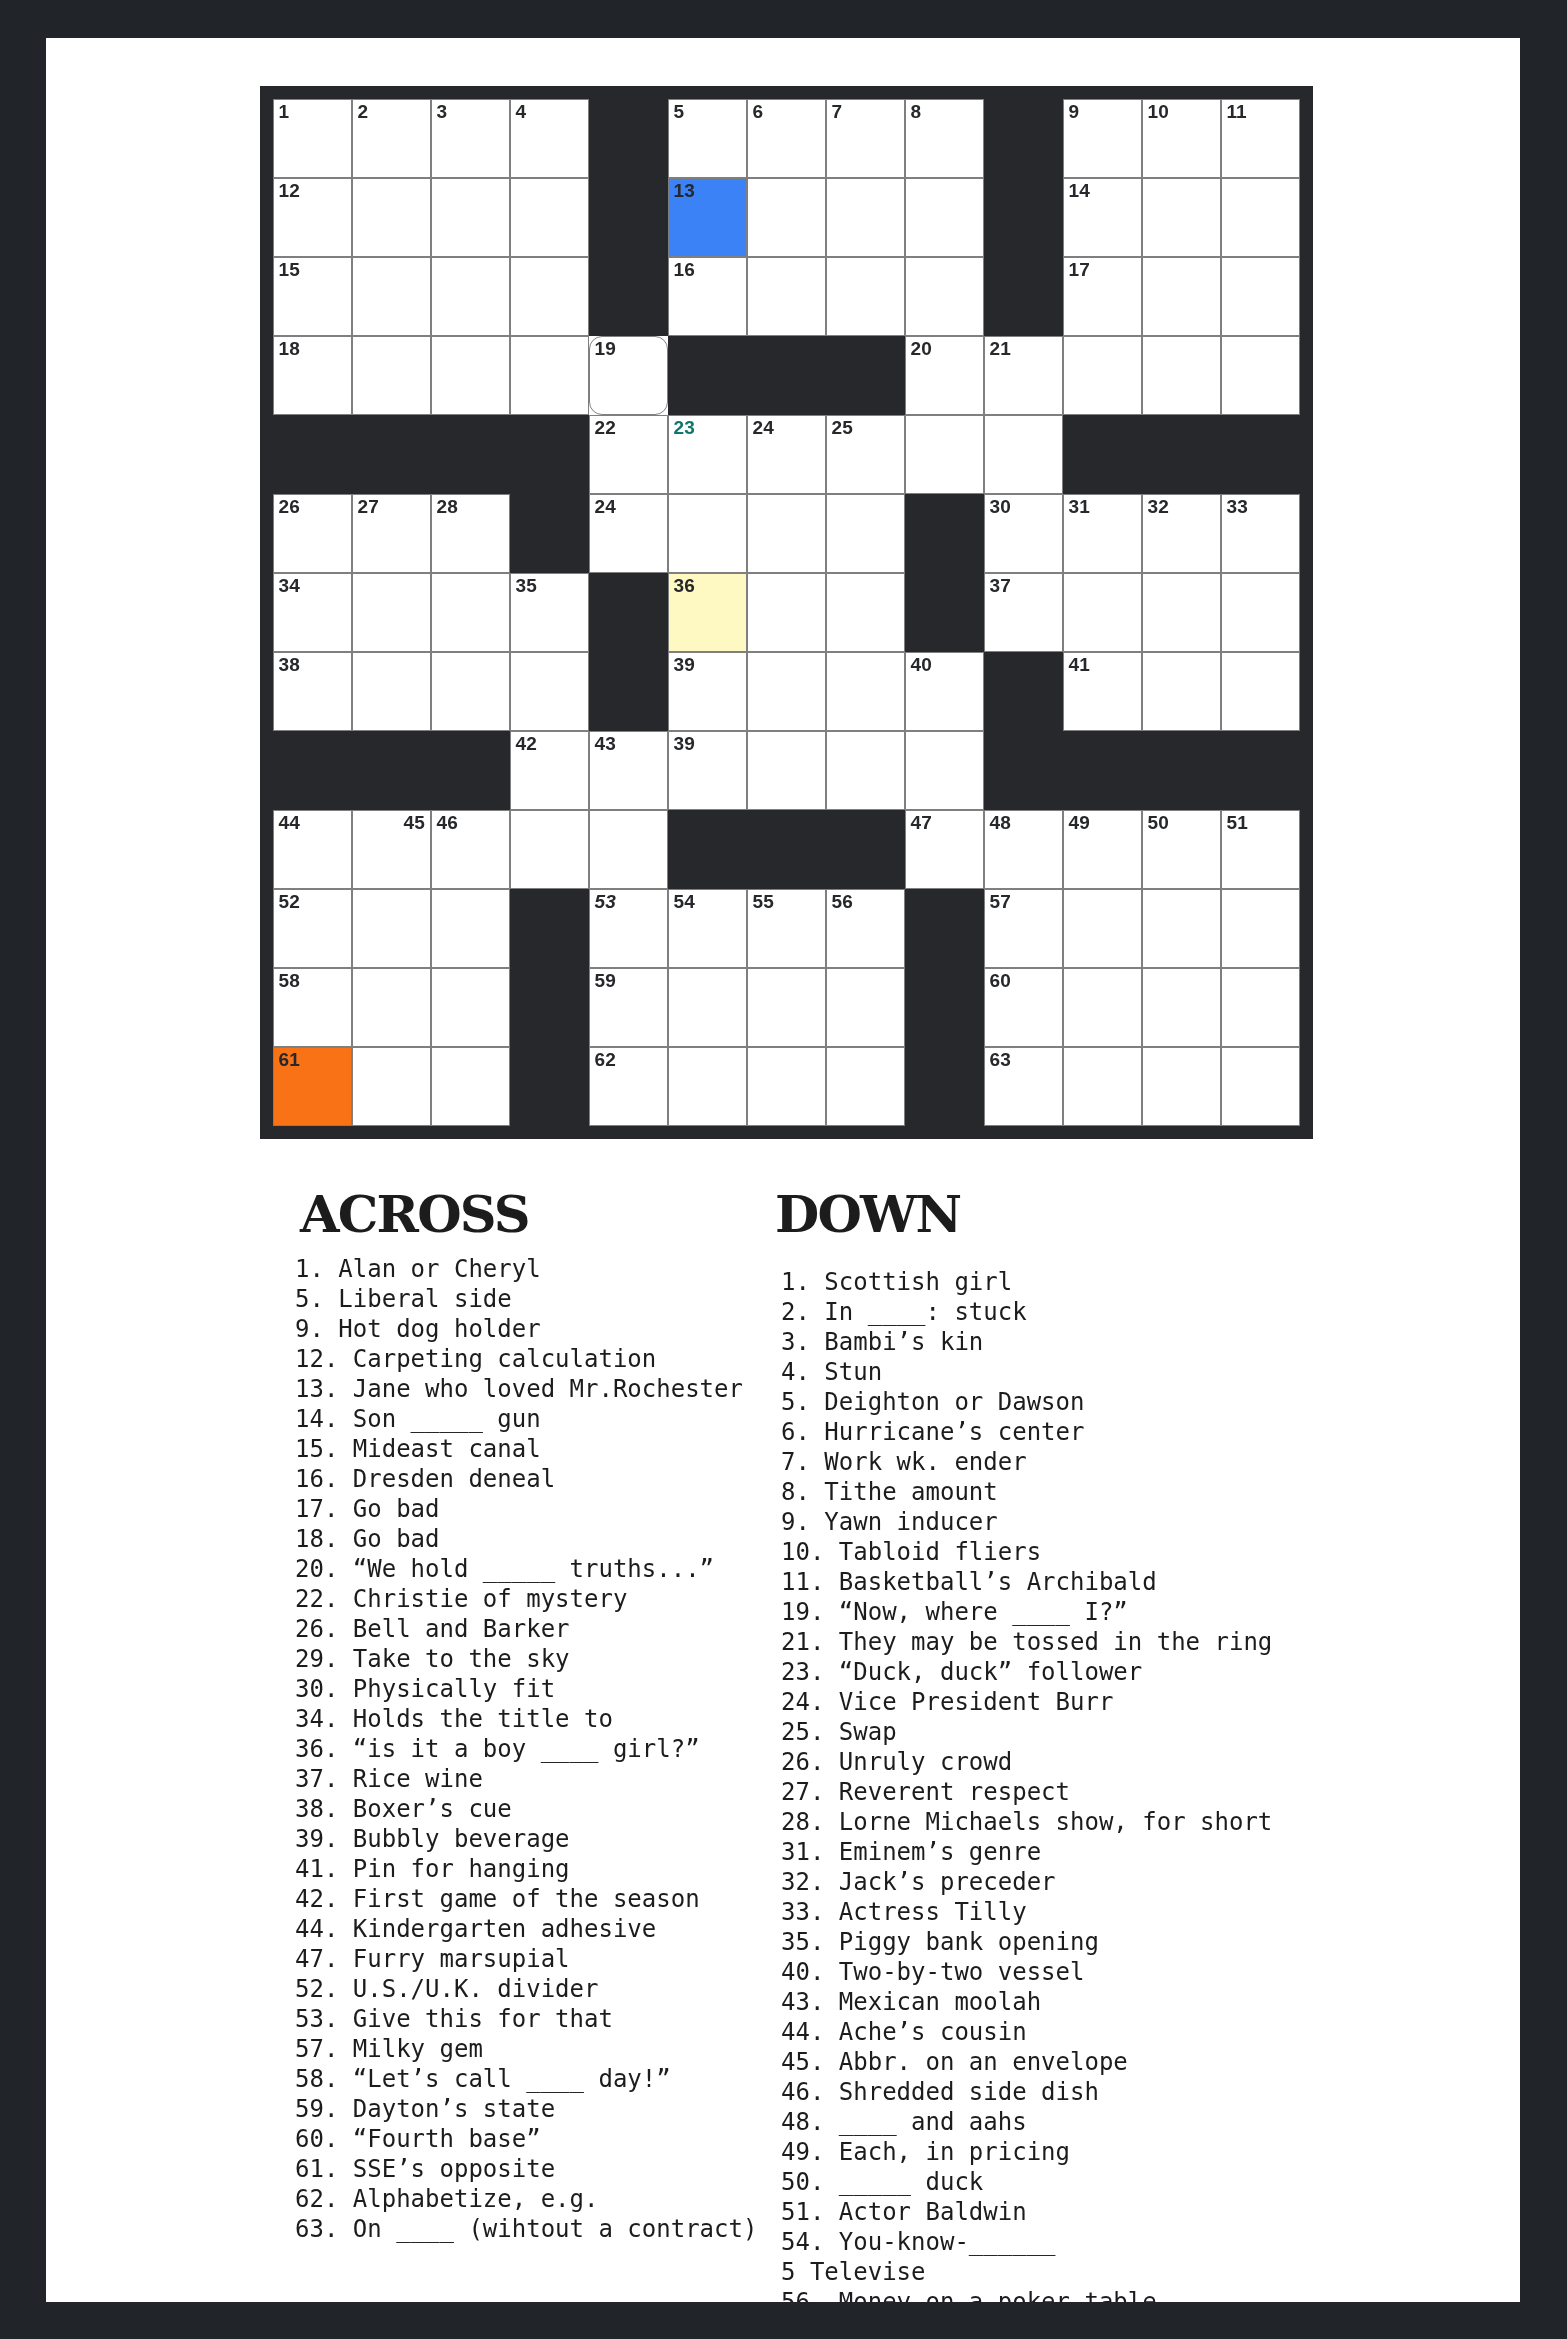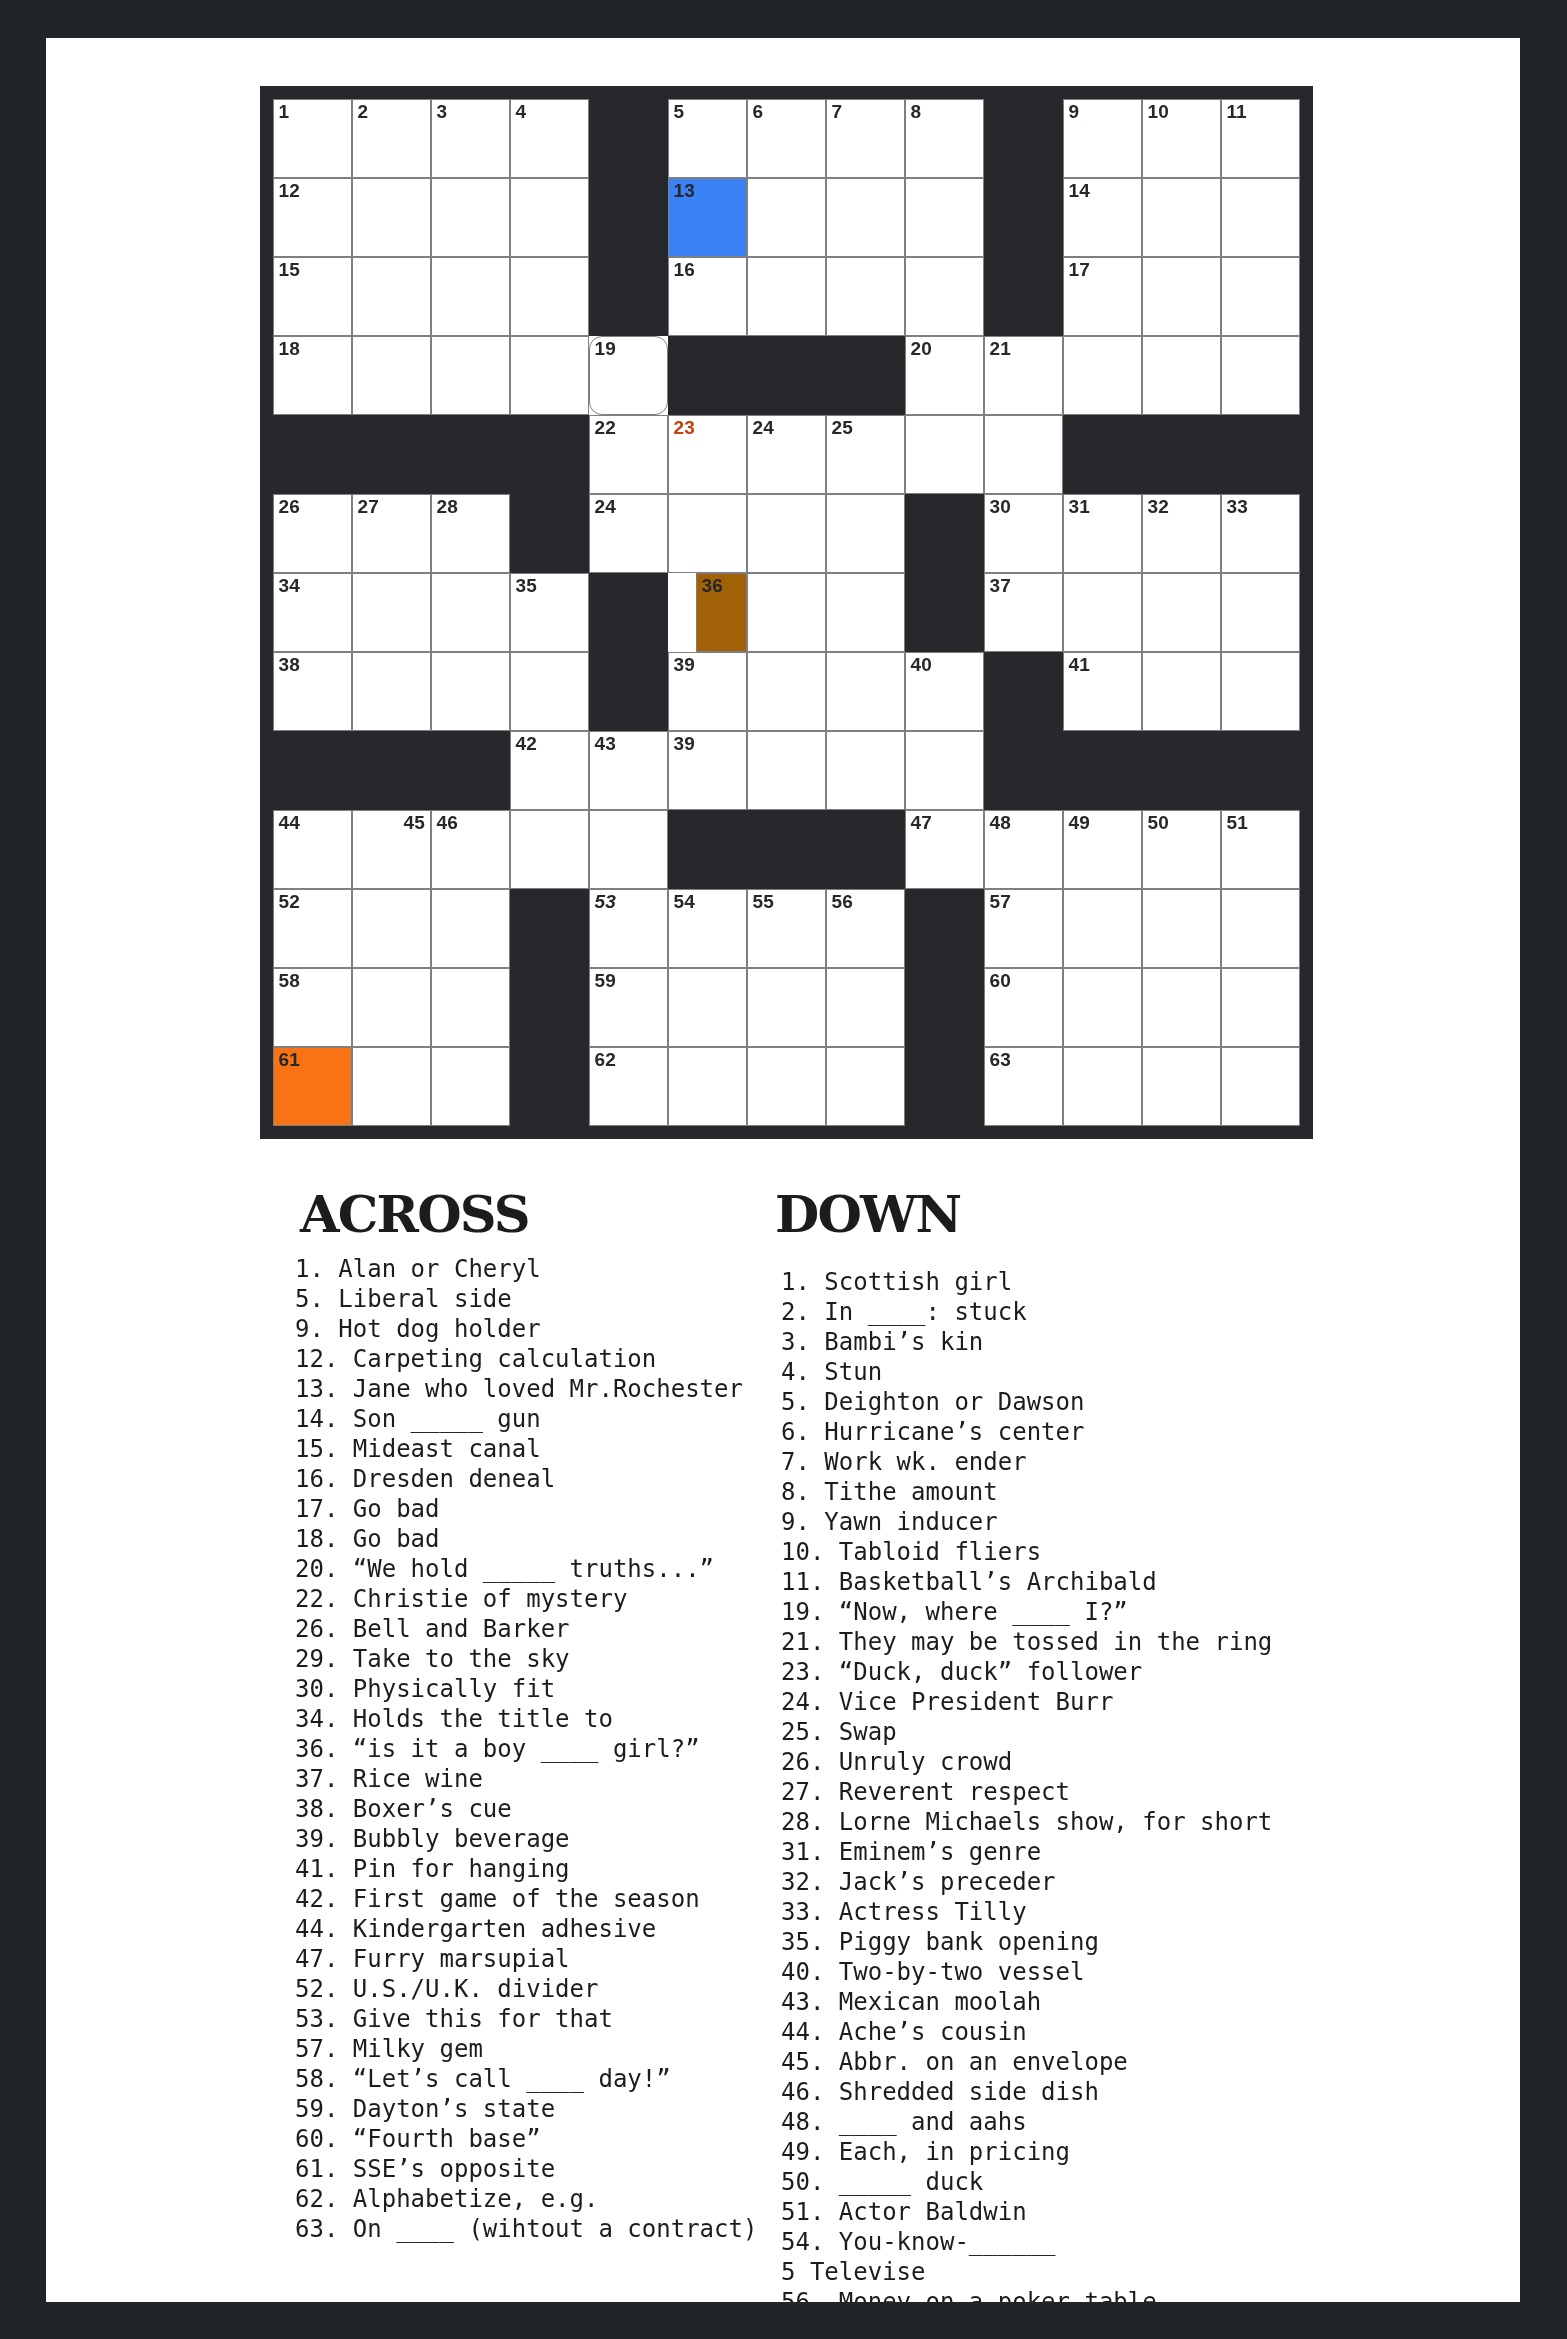--- a/index.html
+++ b/index.html
@@ -142,21 +142,21 @@
       <div class="cell" style="background: rgb(255, 255, 255); border-color: rgb(127, 127, 127);"></div>
       <div class="cell" style="background: rgb(255, 255, 255); border-color: rgb(127, 127, 127);"></div>
       <div class="cell black" style="background: rgb(38, 40, 43);"></div>
       <div class="cell black" style="background: rgb(38, 40, 43);"></div>
       <div class="cell black" style="background: rgb(38, 40, 43);"></div>
       <div class="cell black" style="background: rgb(38, 40, 43);"></div>
       <div class="cell" style="background: rgb(255, 255, 255); border-color: rgb(127, 127, 127);">
         <span class="num" style="color: rgb(38, 40, 43);">22</span>
       </div>
       <div class="cell" style="background: rgb(255, 255, 255); border-color: rgb(127, 127, 127);">
-        <span class="num" style="color: #c2410c;">23</span>
+        <span class="num" style="color: #0f766e;">23</span>
       </div>
       <div class="cell" style="background: rgb(255, 255, 255); border-color: rgb(127, 127, 127);">
         <span class="num" style="color: rgb(38, 40, 43);">24</span>
       </div>
       <div class="cell" style="background: rgb(255, 255, 255); border-color: rgb(127, 127, 127);">
         <span class="num" style="color: rgb(38, 40, 43);">25</span>
       </div>
       <div class="cell" style="background: rgb(255, 255, 255); border-color: rgb(127, 127, 127);"></div>
       <div class="cell" style="background: rgb(255, 255, 255); border-color: rgb(127, 127, 127);"></div>
       <div class="cell black" style="background: rgb(38, 40, 43);"></div>
@@ -193,21 +193,21 @@
       </div>
       <div class="cell" style="background: rgb(255, 255, 255); border-color: rgb(127, 127, 127);">
         <span class="num" style="color: rgb(38, 40, 43);">34</span>
       </div>
       <div class="cell" style="background: rgb(255, 255, 255); border-color: rgb(127, 127, 127);"></div>
       <div class="cell" style="background: rgb(255, 255, 255); border-color: rgb(127, 127, 127);"></div>
       <div class="cell" style="background: rgb(255, 255, 255); border-color: rgb(127, 127, 127);">
         <span class="num" style="color: rgb(38, 40, 43);">35</span>
       </div>
       <div class="cell black" style="background: rgb(38, 40, 43);"></div>
-      <div class="cell" style="background: #a16207; border-color: rgb(127, 127, 127); margin-left: 28px;">
+      <div class="cell" style="background: #fef9c3; border-color: rgb(127, 127, 127);">
         <span class="num" style="color: rgb(38, 40, 43);">36</span>
       </div>
       <div class="cell" style="background: rgb(255, 255, 255); border-color: rgb(127, 127, 127);"></div>
       <div class="cell" style="background: rgb(255, 255, 255); border-color: rgb(127, 127, 127);"></div>
       <div class="cell black" style="background: rgb(38, 40, 43);"></div>
       <div class="cell" style="background: rgb(255, 255, 255); border-color: rgb(127, 127, 127);">
         <span class="num" style="color: rgb(38, 40, 43);">37</span>
       </div>
       <div class="cell" style="background: rgb(255, 255, 255); border-color: rgb(127, 127, 127);"></div>
       <div class="cell" style="background: rgb(255, 255, 255); border-color: rgb(127, 127, 127);"></div>

